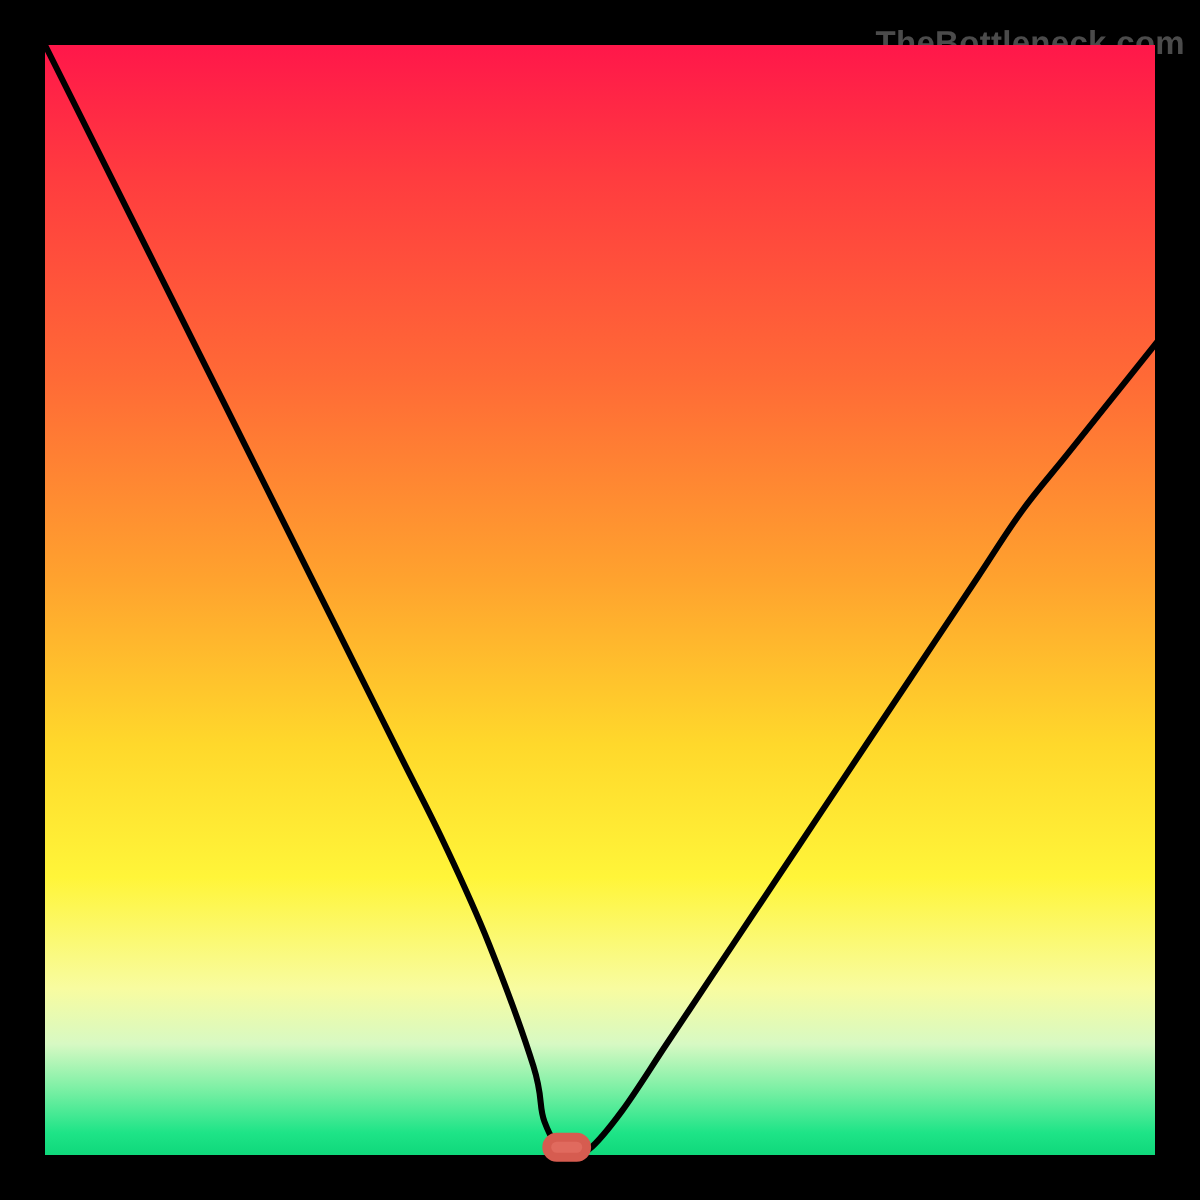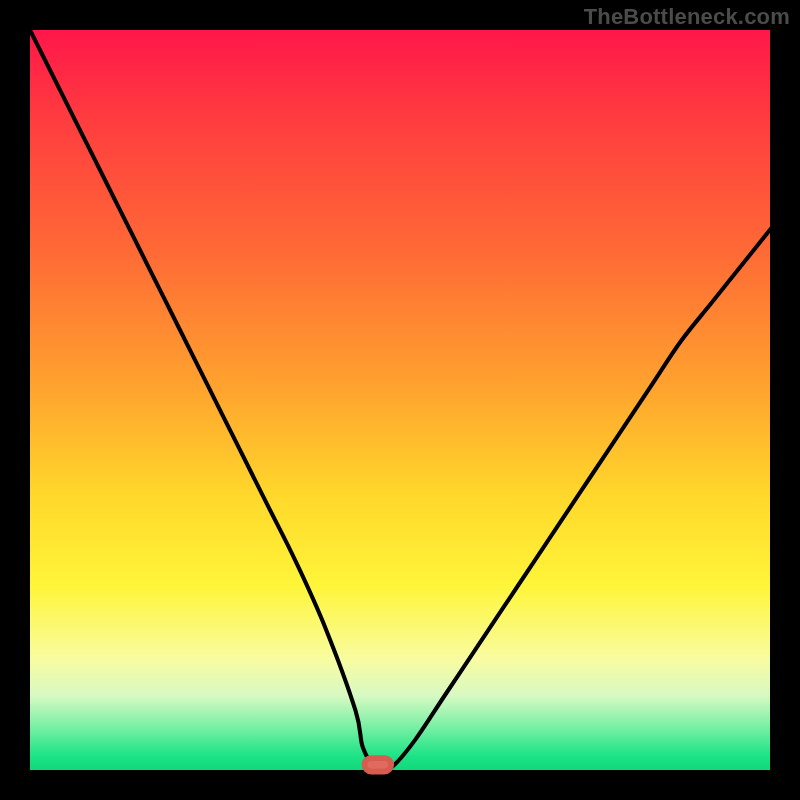--- a/index.html
+++ b/index.html
@@ -11,21 +11,21 @@
     overflow: hidden;
     font-family: Arial, Helvetica, sans-serif;
   }
   .stage {
     position: relative;
     width: 800px;
     height: 800px;
   }
   .watermark {
     position: absolute;
-    top: 4px;
+    top: 16px;
     right: 10px;
     color: #4b4b4b;
     font-size: 22px;
     font-weight: 600;
     letter-spacing: 0.2px;
     user-select: none;
   }
   .plot-area {
     position: absolute;
     left: 30px;

